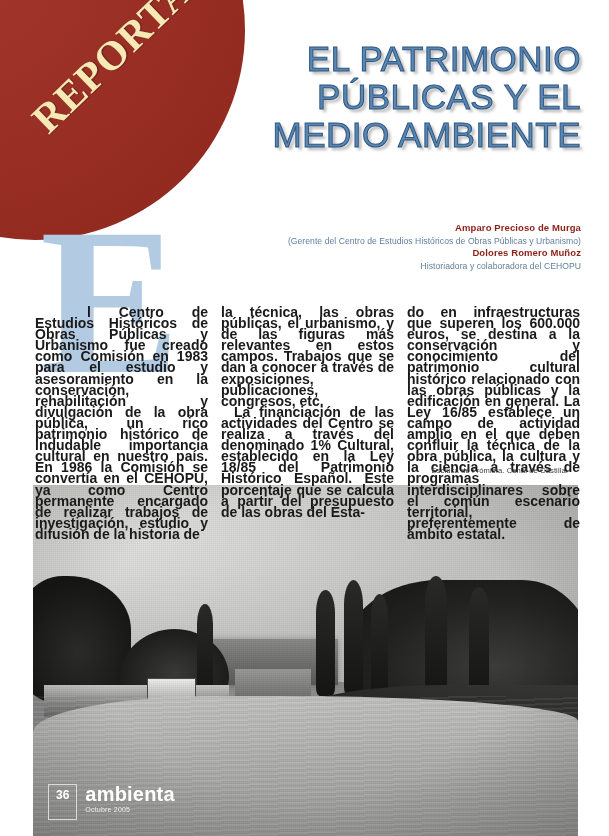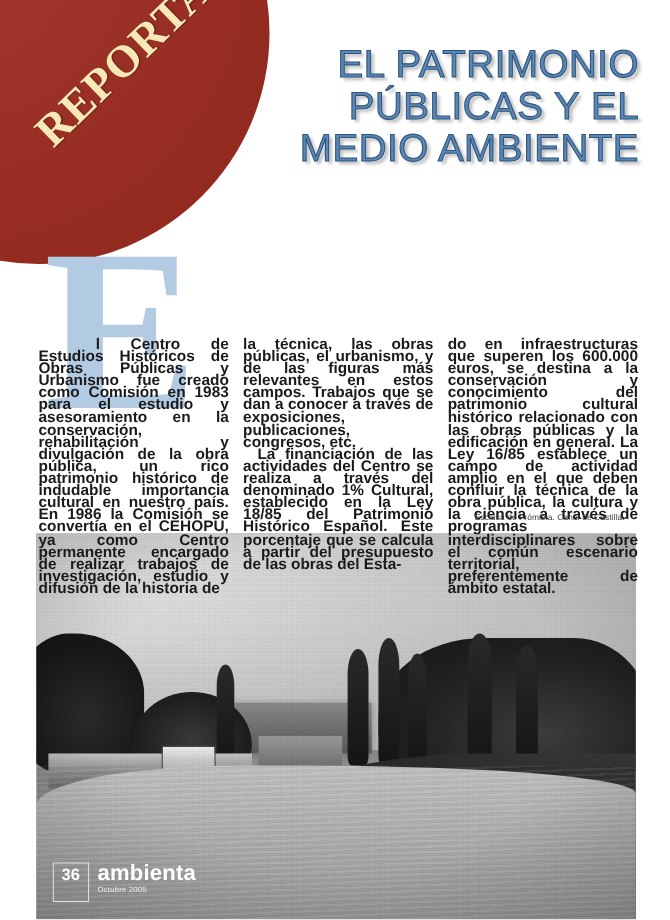--- a/index.html
+++ b/index.html
@@ -289,21 +289,21 @@
     left: 48px;
     top: 784px;
     z-index: 6;
     display: flex;
     align-items: flex-start;
   }
   #folio .boxnum {
     border: 1px solid #dcdcdc;
     padding: 3px 7px 16px 7px;
     color: #ffffff;
-    font-size: 15px;
+    font-size: 12px;
     font-weight: bold;
     line-height: 15px;
   }
   #folio .mast {
     margin-left: 8px;
     padding-top: 2px;
   }
   #folio .mast .name {
     display: block;
     color: #ffffff;
@@ -328,20 +328,26 @@
 
   <div id="banner-shape"></div>
   <div id="banner-text">REPORTAJE</div>
 
   <div id="title-block">
     <span class="tline">EL PATRIMONIO</span>
     <span class="tline">PÚBLICAS Y EL</span>
     <span class="tline">MEDIO AMBIENTE</span>
   </div>
 
+  <div id="authors">
+    <span class="aname">Amparo Precioso de Murga</span>
+    <span class="arole">(Gerente del Centro de Estudios Históricos de Obras Públicas y Urbanismo)</span>
+    <span class="aname">Dolores Romero Muñoz</span>
+    <span class="arole">Historiadora y colaboradora del CEHOPU</span>
+  </div>
 
   <div id="dropcap">E</div>
 
   <div id="columns">
     <div class="col">
       <p class="first-para">l Centro de Estudios Históricos de Obras Públicas y Urbanismo fue creado como Comisión en 1983 para el estudio y asesoramiento en la conservación, rehabilitación y divulgación de la obra pública, un rico patrimonio histórico de indudable importancia cultural en nuestro país. En 1986 la Comisión se convertía en el CEHOPU, ya como Centro permanente encargado de realizar trabajos de investigación, estudio y difusión de la historia de</p>
     </div>
     <div class="col">
       <p>la técnica, las obras públicas, el urbanismo, y de las figuras más relevantes en estos campos. Trabajos que se dan a conocer a través de exposiciones, publicaciones, congresos, etc.</p>
       <p>La financiación de las actividades del Centro se realiza a través del denominado 1% Cultural, establecido en la Ley 18/85 del Patrimonio Histórico Español. Este porcentaje que se calcula a partir del presupuesto de las obras del Esta-</p>

